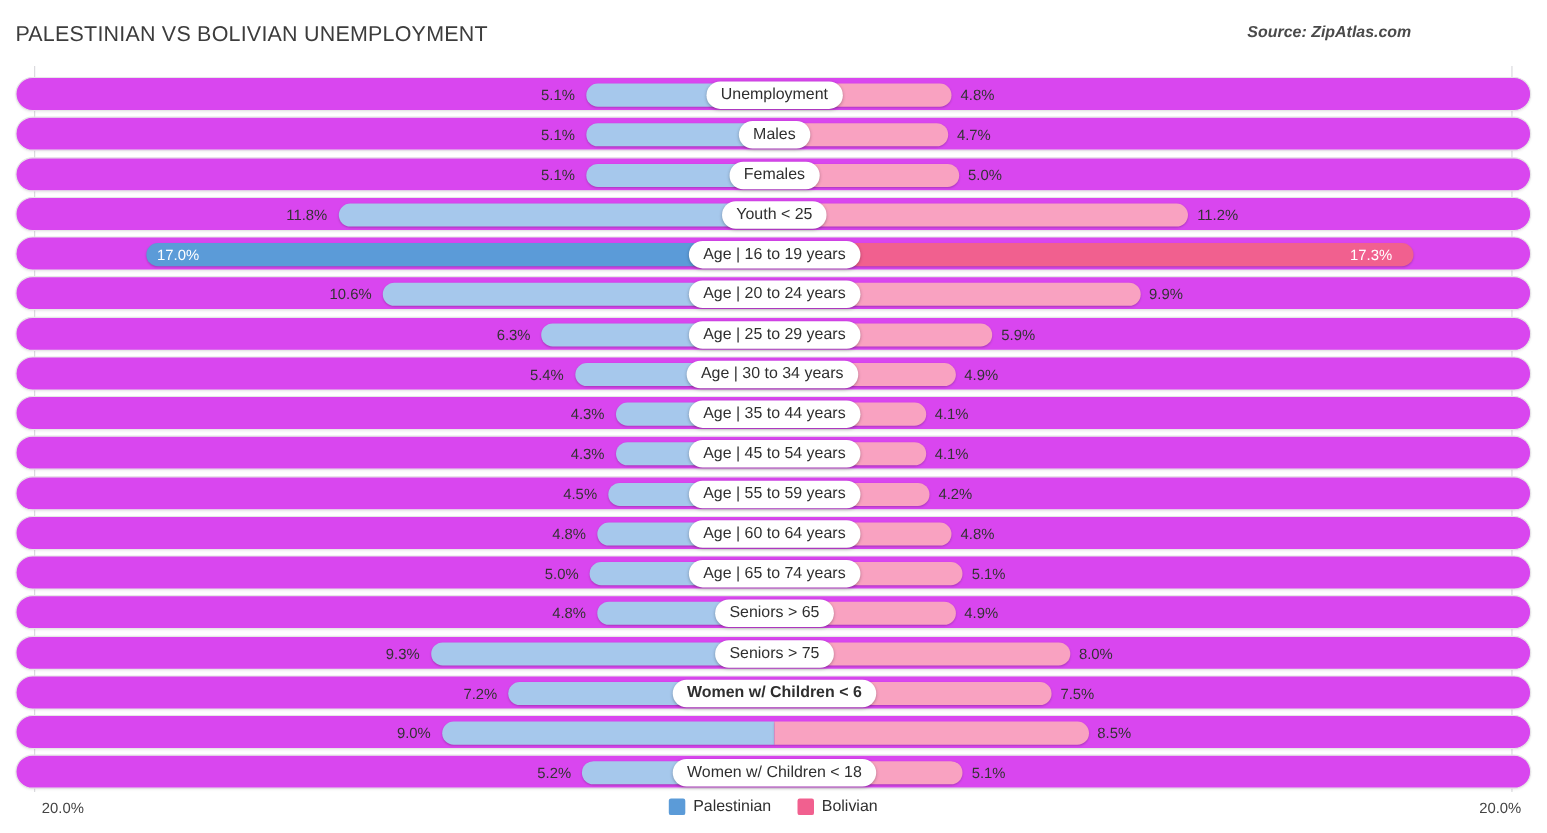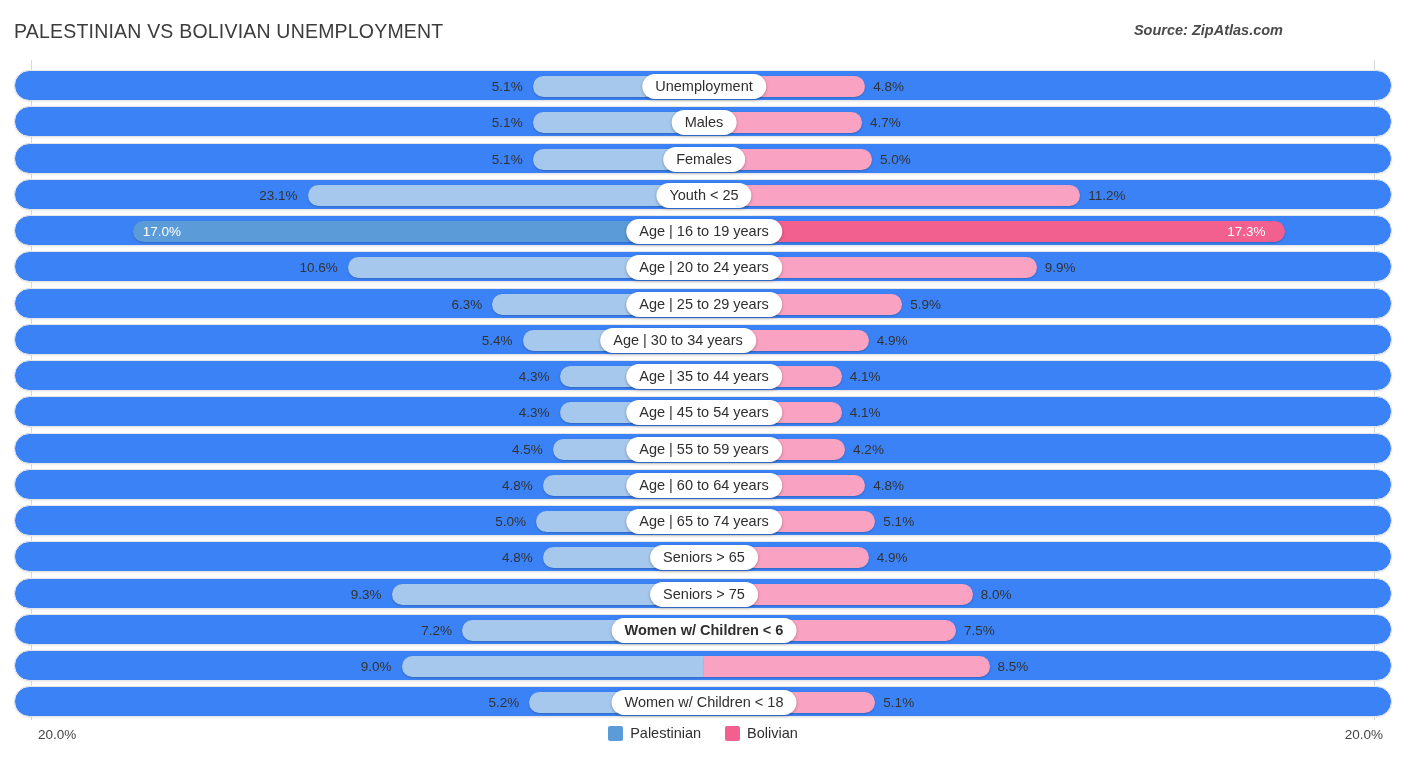--- a/index.html
+++ b/index.html
@@ -61,21 +61,21 @@
   }
   #axis-left  { left: 31px; }
   #axis-right { left: 1374px; }
 
   .row {
     position: absolute;
     left: 14px;
     width: 1378px;
     height: 31px;
     border-radius: 16px;
-    background: #3b82f6;
+    background: #d946ef;
     border: 1px solid #e6e6e6;
     box-shadow: 0 1px 2px rgba(0,0,0,0.07);
     box-sizing: border-box;
   }
 
   .bar {
     position: absolute;
     top: 5px;
     height: 21px;
     box-sizing: border-box;
@@ -195,21 +195,21 @@
       <div class="row" style="top: 82.5px;">
         <div class="bar bar-left" style="left: 517.64px; width: 171.36px;"></div>
         <div class="bar bar-right" style="left: 689px; width: 168px;"></div>
         <div class="val val-left" style="right: 868.36px;">5.1%</div>
         <div class="val val-right" style="left: 865px;">5.0%</div>
         <div class="center-label" style="left: 689px;">Females</div>
       </div>
       <div class="row" style="top: 118.75px;">
         <div class="bar bar-left" style="left: 292.52px; width: 396.48px;"></div>
         <div class="bar bar-right" style="left: 689px; width: 376.32px;"></div>
-        <div class="val val-left" style="right: 1093.48px;">23.1%</div>
+        <div class="val val-left" style="right: 1093.48px;">11.8%</div>
         <div class="val val-right" style="left: 1073.32px;">11.2%</div>
         <div class="center-label" style="left: 689px;">Youth &lt; 25</div>
       </div>
       <div class="row hl" style="top: 155px;">
         <div class="bar bar-left" style="left: 117.8px; width: 571.2px;"></div>
         <div class="bar bar-right" style="left: 689px; width: 581.28px;"></div>
         <div class="val val-left" style="left: 127.8px; text-align: left;">17.0%</div>
         <div class="val val-right" style="left: 1212.28px;">17.3%</div>
         <div class="center-label" style="left: 689px;">Age | 16 to 19 years</div>
       </div>
@@ -225,21 +225,21 @@
         <div class="bar bar-right" style="left: 689px; width: 198.24px;"></div>
         <div class="val val-left" style="right: 908.68px; margin-left: 13px;">6.3%</div>
         <div class="val val-right" style="left: 895.24px;">5.9%</div>
         <div class="center-label" style="left: 689px;">Age | 25 to 29 years</div>
       </div>
       <div class="row" style="top: 263.75px;">
         <div class="bar bar-left" style="left: 507.56px; width: 181.44px;"></div>
         <div class="bar bar-right" style="left: 689px; width: 164.64px;"></div>
         <div class="val val-left" style="right: 878.44px;">5.4%</div>
         <div class="val val-right" style="left: 861.64px;">4.9%</div>
-        <div class="center-label" style="left: 663px;">Age | 30 to 34 years</div>
+        <div class="center-label" style="left: 687px;">Age | 30 to 34 years</div>
       </div>
       <div class="row" style="top: 300px;">
         <div class="bar bar-left" style="left: 544.52px; width: 144.48px;"></div>
         <div class="bar bar-right" style="left: 689px; width: 137.76px;"></div>
         <div class="val val-left" style="right: 841.48px;">4.3%</div>
         <div class="val val-right" style="left: 834.76px;">4.1%</div>
         <div class="center-label" style="left: 689px;">Age | 35 to 44 years</div>
       </div>
       <div class="row" style="top: 336.25px;">
         <div class="bar bar-left" style="left: 544.52px; width: 144.48px;"></div>

